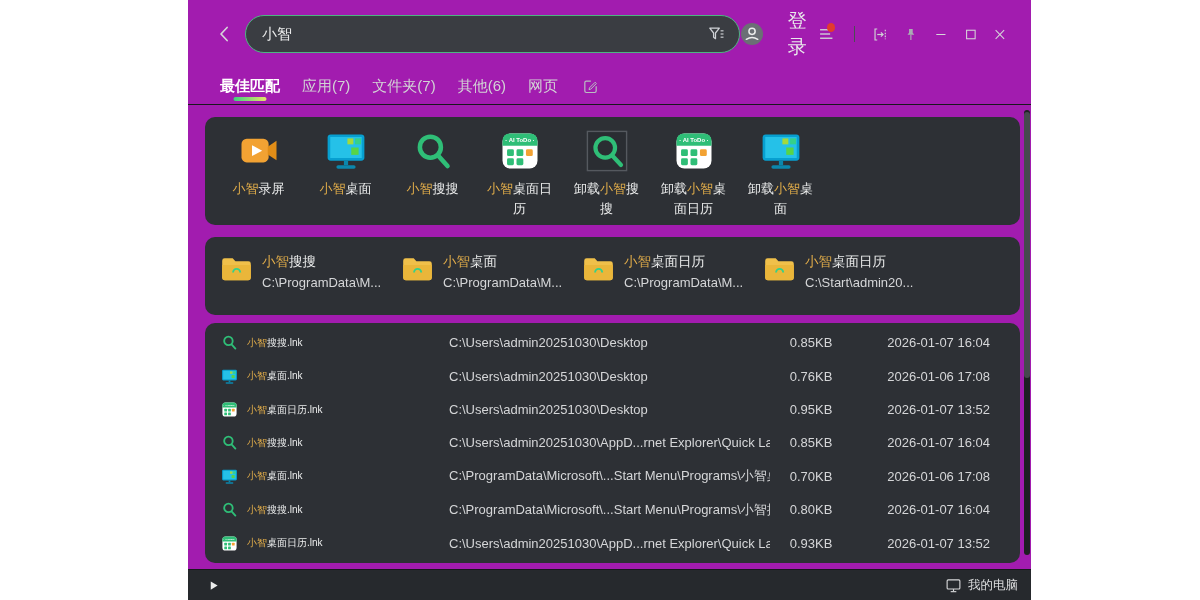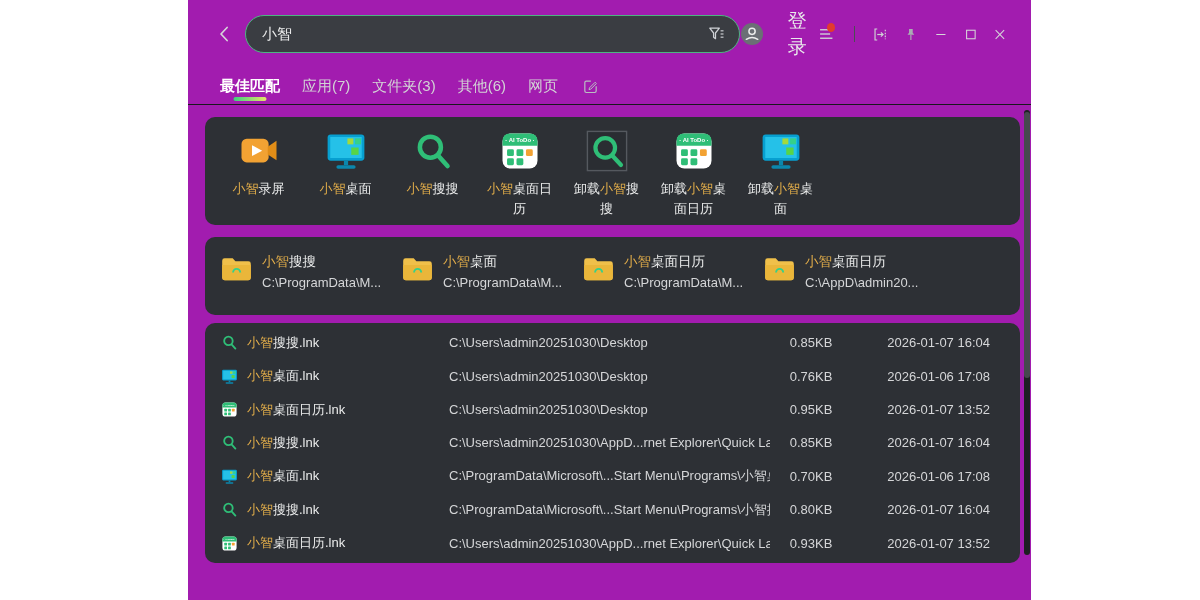--- a/index.html
+++ b/index.html
@@ -44,21 +44,21 @@
   .folder-item{width:181px;display:flex;align-items:flex-start;cursor:pointer;}
   .folder-icon{width:33px;height:30px;margin-top:3px;}
   .folder-texts{margin-left:9px;}
   .folder-name{font-size:13.5px;line-height:21px;color:#eceded;}
   .folder-path{font-size:13px;line-height:21px;color:#d5d6d8;}
 
   .card-files{top:323px;height:240px;display:flex;flex-direction:column;padding:3px 0;}
   .file-row{flex:1;display:grid;grid-template-columns:20px 196px 1fr 70px 138px;align-items:center;
     padding:0 30px 0 16px;column-gap:6px;cursor:pointer;}
   .file-icon{width:17px;height:17px;}
-  .file-name{font-size:13px;color:#eceded;white-space:nowrap;overflow:hidden;}
+  .file-name{font-size:10px;color:#eceded;white-space:nowrap;overflow:hidden;}
   .file-path{font-size:13px;color:#d5d6d8;white-space:nowrap;overflow:hidden;}
   .file-size{font-size:13px;color:#d5d6d8;text-align:center;}
   .file-date{font-size:13px;color:#d5d6d8;text-align:right;white-space:nowrap;}
 
   
   .statusbar{position:absolute;left:0;bottom:0;width:100%;height:31px;background:#26292d;border-top:1px solid #17181b;
     display:flex;align-items:center;padding:0 13px 0 20px;box-sizing:border-box;}
   .play-btn{width:11px;height:11px;}
   .sb-right{margin-left:auto;display:flex;align-items:center;gap:6px;cursor:pointer;}
   .sb-computer-icon{width:17px;height:17px;}
@@ -119,21 +119,21 @@
       <span class="icon tb-ic small"><svg viewBox="0 0 24 24">
             <line x1="5.5" y1="5.5" x2="18.5" y2="18.5" stroke="#d6d7d9" stroke-width="1.6"></line>
             <line x1="18.5" y1="5.5" x2="5.5" y2="18.5" stroke="#d6d7d9" stroke-width="1.6"></line>
           </svg></span>
     </div>
   </div>
 
   <div class="tabs">
     <span class="tab active">最佳匹配</span>
     <span class="tab">应用(7)</span>
-    <span class="tab">文件夹(3)</span>
+    <span class="tab">文件夹(7)</span>
     <span class="tab">其他(6)</span>
     <span class="tab">网页</span>
     <span class="icon tab-edit"><svg viewBox="0 0 24 24">
           <path d="M20 11.5 V18.5 Q20 20.5 18 20.5 H6 Q4 20.5 4 18.5 V6.5 Q4 4.5 6 4.5 H12.5" fill="none" stroke="#b9bdc2" stroke-width="1.7"></path>
           <path d="M10.5 14 l8-8 1.8 1.8 -8 8 -2.4 0.6 Z" fill="none" stroke="#b9bdc2" stroke-width="1.4" stroke-linejoin="round"></path>
         </svg></span>
   </div>
 
   <div class="card card-apps">
     <div class="app-item">
@@ -246,21 +246,21 @@
       </div>
     </div>
     <div class="folder-item">
       <span class="icon folder-icon"><svg viewBox="0 0 24 22">
             <path d="M1.5 5 Q1.5 3.2 3.3 3.2 H9.2 l2 2.2 H20.7 Q22.5 5.4 22.5 7.2 V17.5 Q22.5 19.3 20.7 19.3 H3.3 Q1.5 19.3 1.5 17.5 Z" fill="#f0c04a"></path>
             <path d="M1.5 8 H22.5 V17.5 Q22.5 19.3 20.7 19.3 H3.3 Q1.5 19.3 1.5 17.5 Z" fill="#eab63a"></path>
             <path d="M9.5 13.5 a2.6 2.6 0 0 1 5.2 0" fill="none" stroke="#35d18a" stroke-width="1.4"></path>
           </svg></span>
       <div class="folder-texts">
         <div class="folder-name"><span class="hl">小智</span><span>桌面日历</span></div>
-        <div class="folder-path">C:\AppD\admin20...</div>
+        <div class="folder-path">C:\Start\admin20...</div>
       </div>
     </div>
   </div>
 
   <div class="card card-files">
     <div class="file-row">
       <span class="icon file-icon"><svg viewBox="0 0 24 24">
             <circle cx="10.5" cy="9.8" r="6" fill="none" stroke="#2fbe77" stroke-width="2.6"></circle>
             <line x1="14.9" y1="14.6" x2="20.3" y2="20.6" stroke="#2fbe77" stroke-width="2.6" stroke-linecap="round"></line>
           </svg></span>
@@ -346,16 +346,29 @@
             <rect x="4.6" y="16.2" width="3.9" height="3.9" rx="0.8" fill="#2fbe77"></rect>
             <rect x="10" y="16.2" width="3.9" height="3.9" rx="0.8" fill="#2fbe77"></rect>
           </svg></span>
       <span class="file-name"><span class="hl">小智</span><span>桌面日历.lnk</span></span>
       <span class="file-path">C:\Users\admin20251030\AppD...rnet Explorer\Quick Launch</span>
       <span class="file-size">0.93KB</span>
       <span class="file-date">2026-01-07 13:52</span>
     </div>
   </div>
 
+  <div class="statusbar">
+    <span class="icon play-btn"><svg viewBox="0 0 24 24">
+          <polygon points="6,3 21,12 6,21" fill="#eceded"></polygon>
+        </svg></span>
+    <div class="sb-right">
+      <span class="icon sb-computer-icon"><svg viewBox="0 0 24 24">
+            <rect x="3" y="4" width="18" height="13" rx="1.5" fill="none" stroke="#d6d7d9" stroke-width="1.6"></rect>
+            <line x1="12" y1="17" x2="12" y2="20" stroke="#d6d7d9" stroke-width="1.6"></line>
+            <line x1="8" y1="20.7" x2="16" y2="20.7" stroke="#d6d7d9" stroke-width="1.6"></line>
+          </svg></span>
+      <span class="sb-computer-label">我的电脑</span>
+    </div>
+  </div>
 
   <div class="scroll-track"></div>
   <div class="scroll-thumb"></div>
 </div>
 
 </body></html>

